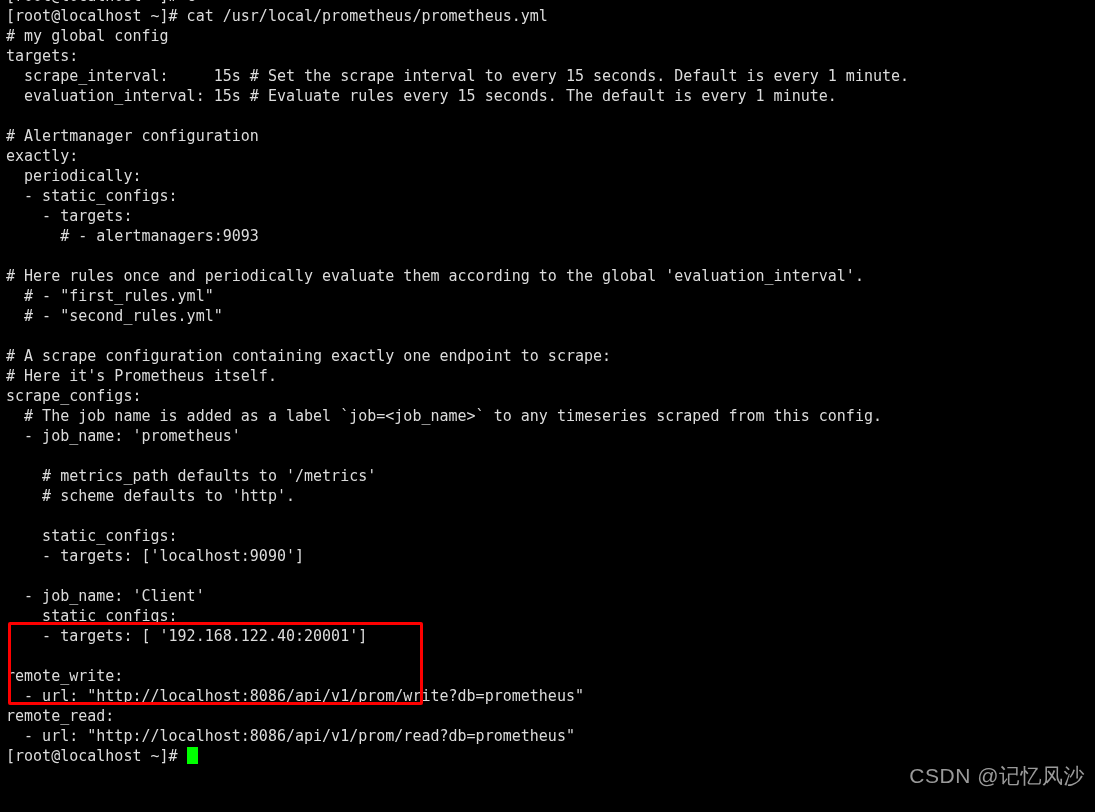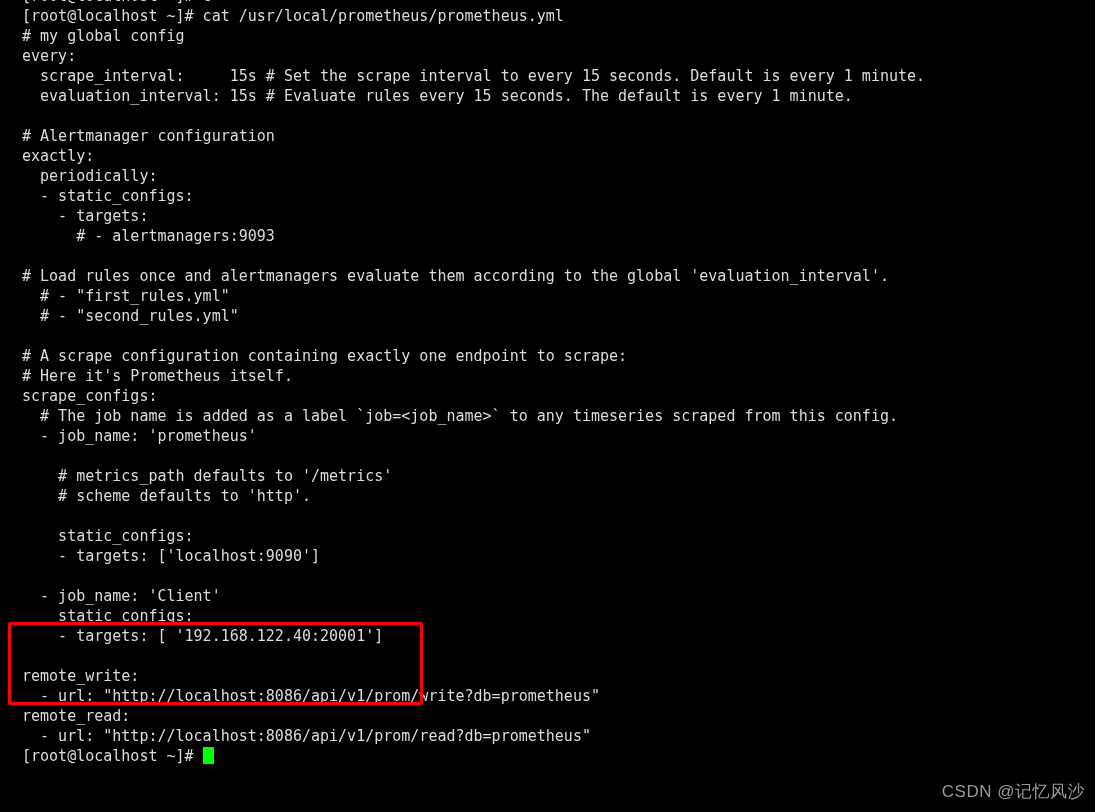--- a/index.html
+++ b/index.html
@@ -32,21 +32,20 @@
     width: 1085px;
   }
 
   .line {
     height: 20px;
     line-height: 20px;
     white-space: pre;
     color: #dcdcdc;
     font-family: "DejaVu Sans Mono", "Liberation Mono", monospace;
     font-size: 15px;
-    margin-left: 16px;
   }
 
   .line.blank { color: transparent; }
 
   
   .cursor-block {
     display: inline-block;
     width: 11px;
     height: 17px;
     vertical-align: -3px;
@@ -63,50 +62,50 @@
     border: 3px solid #fe0000;
     border-radius: 2px;
     pointer-events: none;
     background: transparent;
   }
 
   
   #watermark {
     position: absolute;
     right: 10px;
-    bottom: 10px;
+    bottom: 26px;
     font-family: "Liberation Sans", "DejaVu Sans", sans-serif;
-    font-size: 17px;
+    font-size: 21px;
     color: #9a9a9a;
     letter-spacing: 0.5px;
     white-space: nowrap;
     user-select: none;
   }
 </style>
 </head>
 <body>
 
 <div id="terminal" style="background: rgb(0, 0, 0); color: rgb(220, 220, 220);">
 
   <div id="screen">
     <div class="line">[root@localhost ~]# c</div>
     <div class="line">[root@localhost ~]# cat /usr/local/prometheus/prometheus.yml</div>
     <div class="line"># my global config</div>
-    <div class="line">every:</div>
+    <div class="line">targets:</div>
     <div class="line">  scrape_interval:     15s # Set the scrape interval to every 15 seconds. Default is every 1 minute.</div>
     <div class="line">  evaluation_interval: 15s # Evaluate rules every 15 seconds. The default is every 1 minute.</div>
     <div class="line blank"></div>
     <div class="line"># Alertmanager configuration</div>
     <div class="line">exactly:</div>
     <div class="line">  periodically:</div>
     <div class="line">  - static_configs:</div>
     <div class="line">    - targets:</div>
     <div class="line">      # - alertmanagers:9093</div>
     <div class="line blank"></div>
-    <div class="line"># Load rules once and alertmanagers evaluate them according to the global 'evaluation_interval'.</div>
+    <div class="line"># Here rules once and periodically evaluate them according to the global 'evaluation_interval'.</div>
     <div class="line">  # - "first_rules.yml"</div>
     <div class="line">  # - "second_rules.yml"</div>
     <div class="line blank"></div>
     <div class="line"># A scrape configuration containing exactly one endpoint to scrape:</div>
     <div class="line"># Here it's Prometheus itself.</div>
     <div class="line">scrape_configs:</div>
     <div class="line">  # The job name is added as a label `job=&lt;job_name&gt;` to any timeseries scraped from this config.</div>
     <div class="line">  - job_name: 'prometheus'</div>
     <div class="line blank"></div>
     <div class="line">    # metrics_path defaults to '/metrics'</div>

